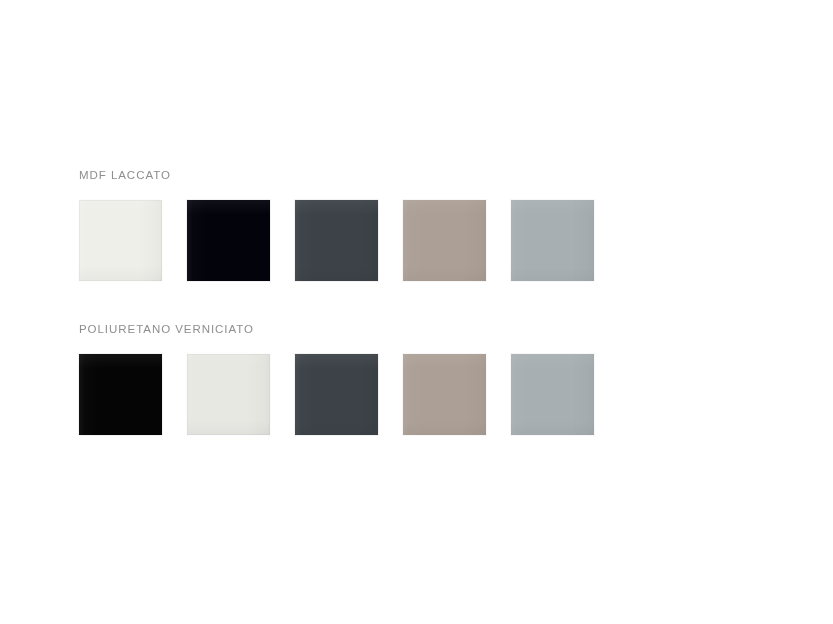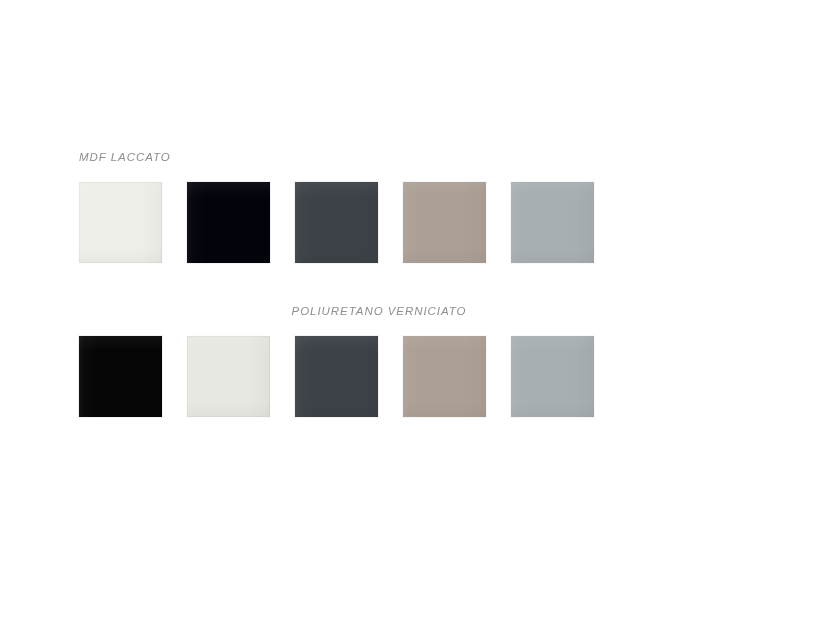--- a/index.html
+++ b/index.html
@@ -12,23 +12,22 @@
     height: 624px;
     background: #ffffff;
     font-family: "Liberation Sans", sans-serif;
     overflow: hidden;
     position: relative;
   }
 
   .board {
     position: absolute;
     left: 79px;
-    top: 150px;
+    top: 168px;
     width: 600px;
-    font-style: italic;
   }
 
   .group {
     position: relative;
   }
   .group + .group {
     margin-top: 41px;
   }
 
   .group-label {
@@ -129,21 +128,21 @@
       <div class="swatch-cell">
         <span class="swatch is-mid" style="background-color: rgb(172, 160, 150);"></span>
       </div>
       <div class="swatch-cell">
         <span class="swatch is-mid" style="background-color: rgb(168, 175, 178);"></span>
       </div>
     </div>
   </section>
 
   <section class="group">
-    <h2 class="group-label" style="color: rgb(142, 142, 142); text-align: center;">POLIURETANO VERNICIATO</h2>
+    <h2 class="group-label" style="color: rgb(142, 142, 142);">POLIURETANO VERNICIATO</h2>
     <div class="swatch-row">
       <div class="swatch-cell">
         <span class="swatch is-dark" style="background-color: rgb(5, 5, 5);"></span>
       </div>
       <div class="swatch-cell">
         <span class="swatch is-light" style="background-color: rgb(231, 232, 226);"></span>
       </div>
       <div class="swatch-cell">
         <span class="swatch is-dark" style="background-color: rgb(60, 66, 71);"></span>
       </div>

